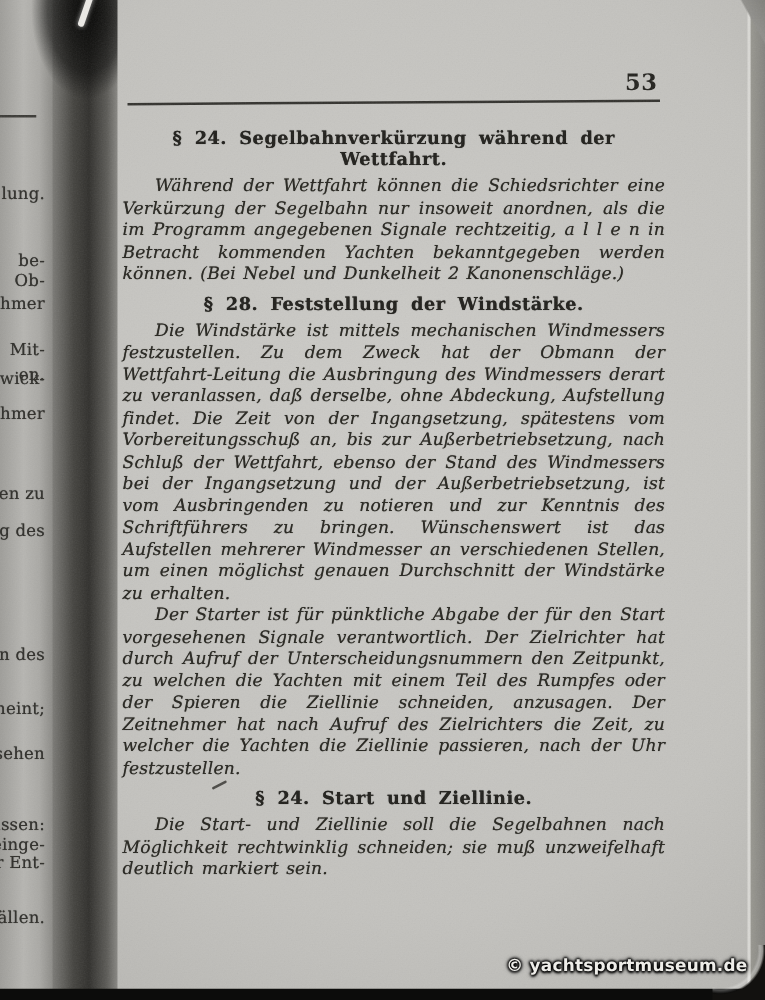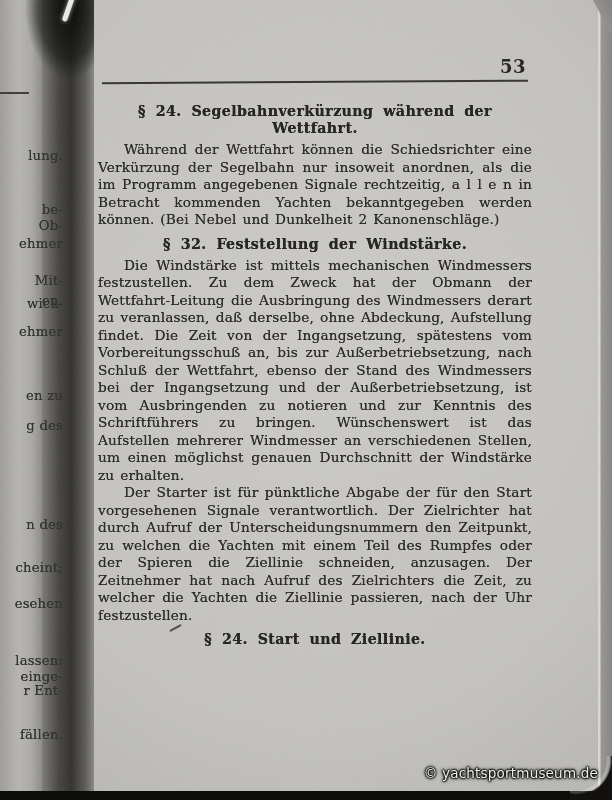--- a/index.html
+++ b/index.html
@@ -46,21 +46,21 @@
     background:
       radial-gradient(circle 40px at 6px 4px, transparent 30px, rgba(255,255,255,0.28) 32px, rgba(255,255,255,0) 35px),
       radial-gradient(circle 40px at 6px 4px, transparent 34px, #12110f 36px);
   }
   
   .frag{
     position:absolute;right:4px;white-space:pre;
     font-size:13.2px;color:#2f2e2a;letter-spacing:0.2px;
     text-shadow:0 0 0.6px rgba(40,40,36,0.8);
   }
-  .facing-frags{position:absolute;left:0;top:0;width:40px;height:800px;padding-left:27px;}
+  .facing-frags{position:absolute;left:0;top:0;width:40px;height:800px;}
   .left-rule{position:absolute;left:0;top:92px;width:29px;height:2px;background:#3c3b37;}
   
   .page-content{position:absolute;left:98px;top:0;width:434px;color:#26251f;}
   .page-number{
     position:absolute;top:56px;right:6px;
     font-size:18px;font-weight:bold;letter-spacing:0.5px;color:#23221e;
   }
   .head-rule{
     position:absolute;top:81px;left:4px;width:426px;height:2px;
     background:#33322e;transform:rotate(-0.35deg);
@@ -71,28 +71,29 @@
     margin:7px 0 4px;line-height:17px;
     letter-spacing:0.4px;word-spacing:4.5px;color:#201f1b;
     text-shadow:0 0 0.6px rgba(25,25,22,0.9);
   }
   .sec-heading.first{margin-top:0;text-align:center;}
   .sec-body{
     font-size:13.7px;line-height:17.5px;margin:0;
     text-align:justify;text-indent:26px;
     letter-spacing:0.15px;word-spacing:1.3px;color:#26251f;
     text-shadow:0 0 0.6px rgba(32,31,27,0.75);
+    font-style:italic;
   }
   .pen-mark{
     position:absolute;left:169px;top:627px;width:13px;height:2px;border-radius:2px;
     background:#4b4a46;transform:rotate(-28deg);
   }
   .watermark{
     position:absolute;top:765px;right:14px;
-    font-family:"DejaVu Sans", sans-serif;font-weight:normal;font-size:13.5px;
+    font-family:"DejaVu Sans", sans-serif;font-weight:bold;font-size:13.5px;
     letter-spacing:0.2px;color:#eeede9;
     text-shadow:0 1px 2px #000, 0 -1px 2px #000, 1px 0 2px #000, -1px 0 2px #000, 0 0 4px rgba(0,0,0,0.8);
     padding-left:31px;
   }
   .noise{position:absolute;left:0;top:0;width:612px;height:800px;opacity:0.09;pointer-events:none;}
 </style>
 </head>
 <body>
 
 <div class="screen">
@@ -129,28 +130,29 @@
   <div class="page-content">
     <div class="page-number">53</div>
     <div class="head-rule"></div>
 
     <div class="body-flow">
       <section>
         <h2 class="sec-heading first">§ 24. Segelbahnverkürzung während der Wettfahrt.</h2>
         <p class="sec-body">Während der Wettfahrt können die Schiedsrichter eine Verkürzung der Segelbahn nur insoweit anordnen, als die im Programm angegebenen Signale rechtzeitig, a l l e n in Betracht kommenden Yachten bekanntgegeben werden können. (Bei Nebel und Dunkelheit 2 Kanonenschläge.)</p>
       </section>
       <section>
-        <h2 class="sec-heading">§ 32. Feststellung der Windstärke.</h2>
+        <h2 class="sec-heading">§ 28. Feststellung der Windstärke.</h2>
         <p class="sec-body">Die Windstärke ist mittels mechanischen Windmessers festzustellen. Zu dem Zweck hat der Obmann der Wettfahrt-Leitung die Ausbringung des Windmessers derart zu veranlassen, daß derselbe, ohne Abdeckung, Aufstellung findet. Die Zeit von der Ingangsetzung, spätestens vom Vorbereitungsschuß an, bis zur Außerbetriebsetzung, nach Schluß der Wettfahrt, ebenso der Stand des Windmessers bei der Ingangsetzung und der Außerbetriebsetzung, ist vom Ausbringenden zu notieren und zur Kenntnis des Schriftführers zu bringen. Wünschenswert ist das Aufstellen mehrerer Windmesser an verschiedenen Stellen, um einen möglichst genauen Durchschnitt der Windstärke zu erhalten.</p>
       </section>
       <section>
         <p class="sec-body">Der Starter ist für pünktliche Abgabe der für den Start vorgesehenen Signale verantwortlich. Der Zielrichter hat durch Aufruf der Unterscheidungsnummern den Zeitpunkt, zu welchen die Yachten mit einem Teil des Rumpfes oder der Spieren die Ziellinie schneiden, anzusagen. Der Zeitnehmer hat nach Aufruf des Zielrichters die Zeit, zu welcher die Yachten die Ziellinie passieren, nach der Uhr festzustellen.</p>
       </section>
       <section>
         <h2 class="sec-heading">§ 24. Start und Ziellinie.</h2>
+        <p class="sec-body">Die Start- und Ziellinie soll die Segelbahnen nach Möglichkeit rechtwinklig schneiden; sie muß unzweifelhaft deutlich markiert sein.</p>
       </section>
     </div>
   </div>
 
   <div class="pen-mark"></div>
 
   <svg class="noise" width="612" height="800" xmlns="http://www.w3.org/2000/svg">
     <filter id="grain">
       <feTurbulence type="fractalNoise" baseFrequency="0.9" numOctaves="2" stitchTiles="stitch"></feTurbulence>
       <feColorMatrix type="saturate" values="0"></feColorMatrix>

